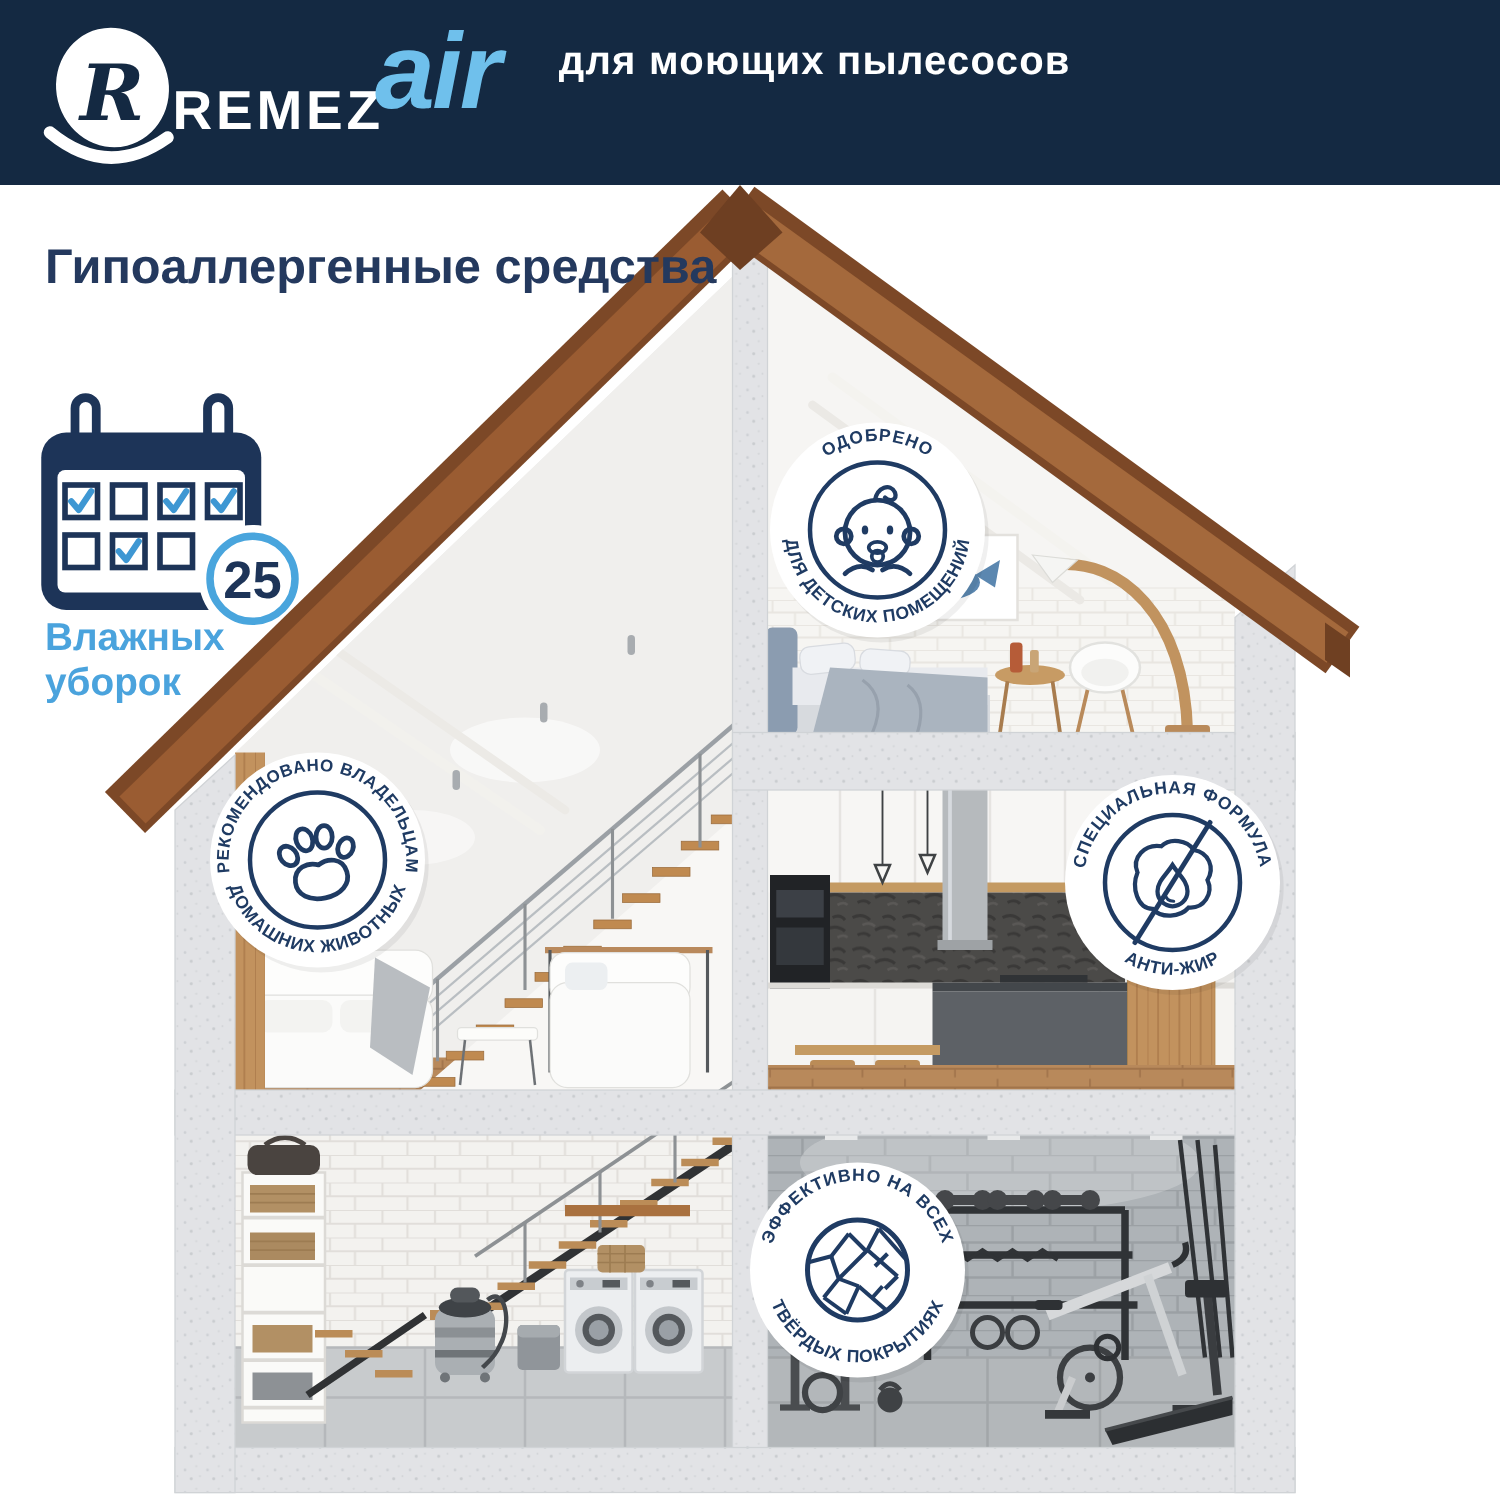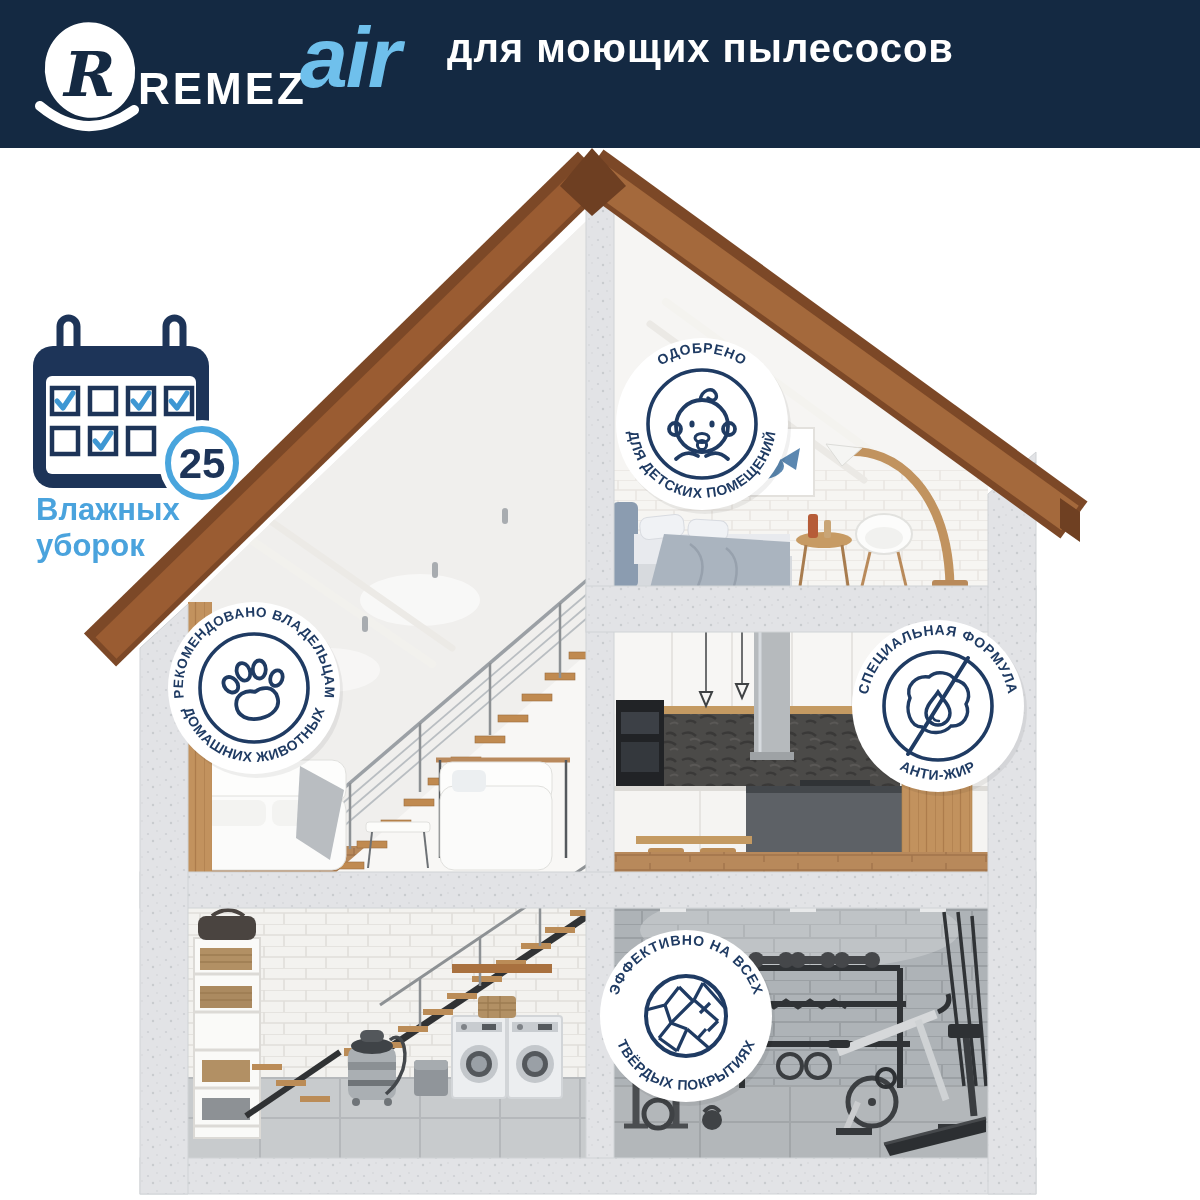--- a/index.html
+++ b/index.html
@@ -4,21 +4,21 @@
 <style>
   html,body{margin:0;padding:0;background:#ffffff;}
   .page{position:relative;width:1200px;height:1200px;background:#ffffff;overflow:hidden;
         font-family:"Liberation Sans","DejaVu Sans",sans-serif;}
   .header{position:absolute;left:0;top:0;width:1200px;height:148px;background:#142942;}
   .logo-svg{position:absolute;left:28px;top:6px;}
   .brand-remez{position:absolute;left:138px;top:64px;color:#ffffff;font-size:44px;font-weight:700;letter-spacing:3px;}
   .brand-air{position:absolute;left:300px;top:8px;color:#6fc0ec;font-size:86px;font-weight:700;font-style:italic;letter-spacing:-2px;}
   .titles{position:absolute;left:447px;top:24px;line-height:48px;font-weight:700;letter-spacing:1px;}
   .title-l1{color:#59b3e8;font-size:45px;}
-  .title-l2{color:#ffffff;font-size:40px;}
+  .title-l2{color:#ffffff;font-size:32px;}
   .heading{position:absolute;left:36px;top:190px;line-height:47px;font-weight:700;color:#24395e;font-size:39px;z-index:3;}
   .scene{position:absolute;left:0;top:0;width:1200px;height:1200px;z-index:1;}
   .arc-label{font-family:"Liberation Sans","DejaVu Sans",sans-serif;font-weight:700;fill:#1f3b63;}
 </style>
 </head>
 <body>
 
 <div class="page">
 
   <div class="header">
@@ -28,20 +28,21 @@
       <path d="M 12,100 Q 58,138 106,104" stroke="#ffffff" stroke-width="10" fill="none" stroke-linecap="round"></path>
     </svg>
     <span class="brand-remez">REMEZ</span>
     <span class="brand-air">air</span>
     <div class="titles">
       <div class="title-l2">для моющих пылесосов</div>
     </div>
   </div>
 
   <div class="heading">
+    <div>Гипоаллергенные средства</div>
   </div>
 
   <svg class="scene" viewBox="0 0 1200 1200">
     <defs>
       <pattern id="speck" width="18" height="18" patternUnits="userSpaceOnUse">
         <rect width="18" height="18" fill="#e2e3e6"></rect>
         <circle cx="4" cy="6" r="1.1" fill="#cdd0d4"></circle>
           <circle cx="13" cy="3" r="0.9" fill="#d5d7da"></circle>
         <circle cx="9" cy="13" r="1.2" fill="#c9cccf"></circle>
           <circle cx="16" cy="11" r="0.8" fill="#d2d4d7"></circle>

